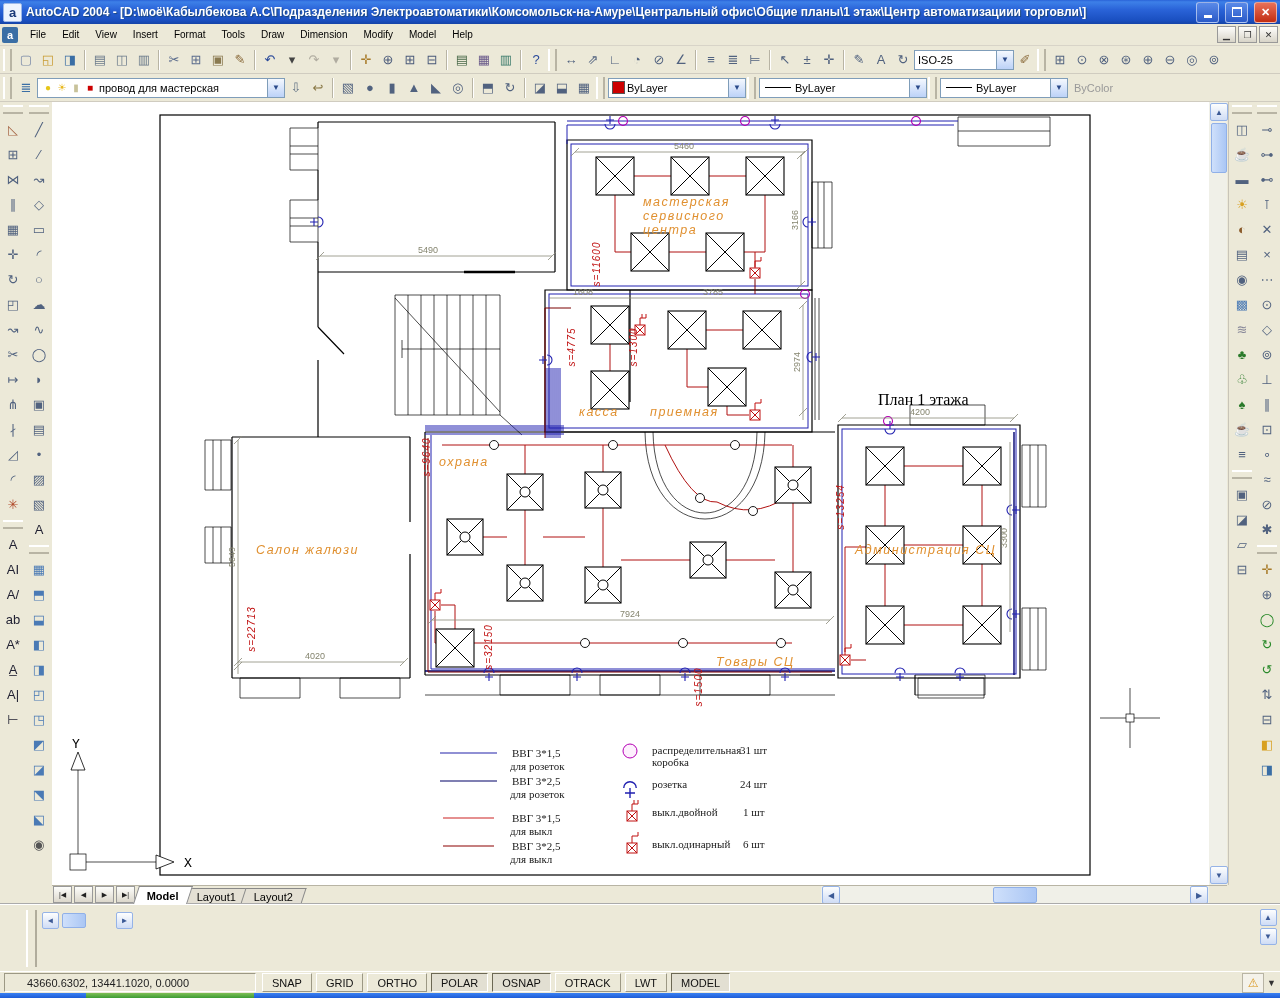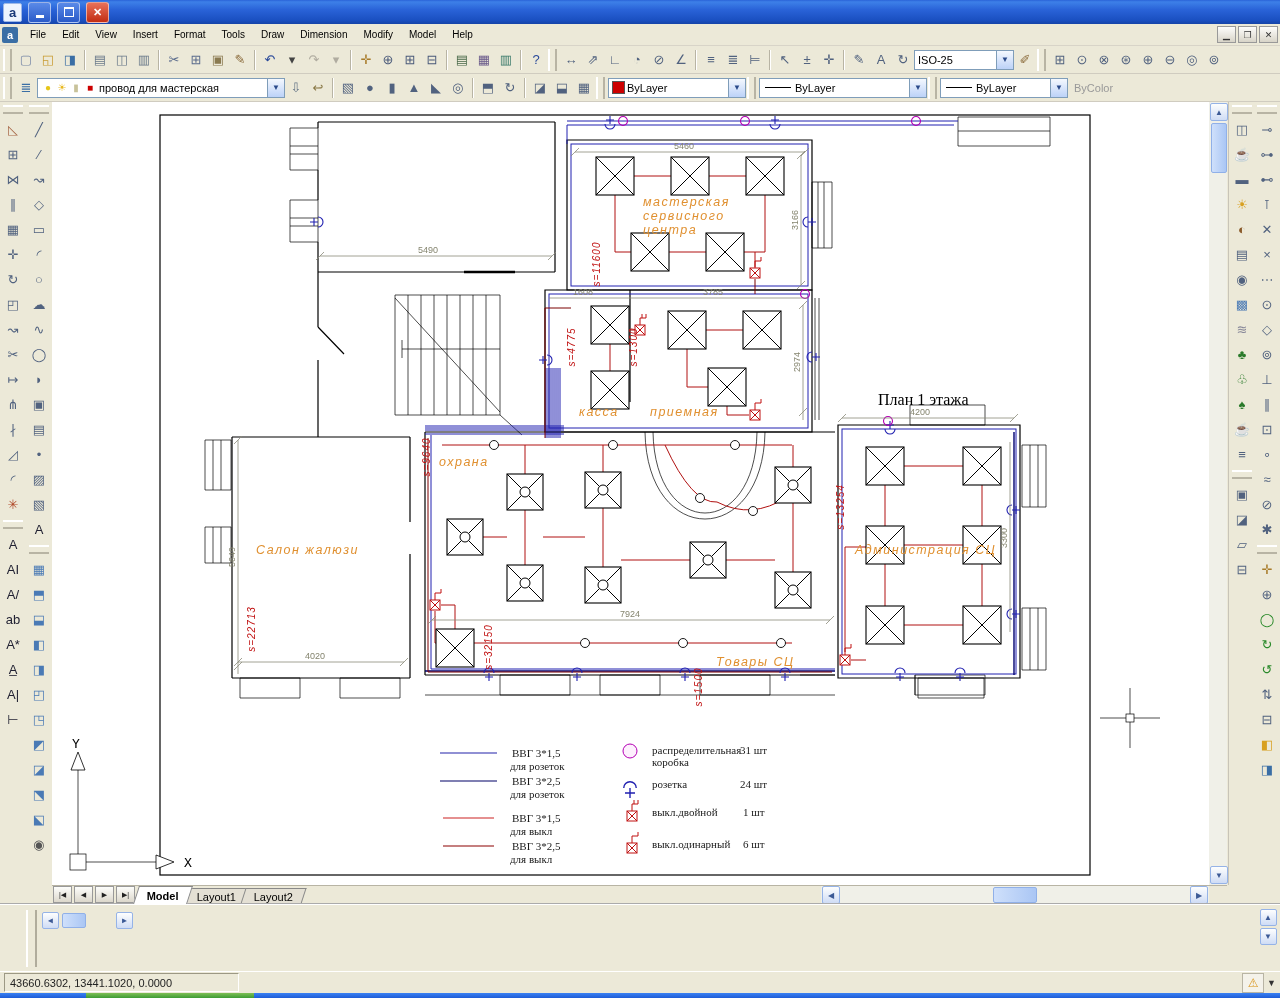--- a/index.html
+++ b/index.html
@@ -70,21 +70,21 @@
   
   #cmdwin{left:0;top:903px;width:1280px;height:68px;background:#ece9d8;border-top:2px groove #fff;box-sizing:border-box;display:flex;padding:3px 2px 2px 2px}
   #cmd-grip{width:7px;border-left:2px solid #fff;border-right:2px solid #b0ac9c;margin:2px 4px 2px 24px}
   #cmd-main{flex:1;display:flex;flex-direction:column;font-family:"DejaVu Sans Mono","Liberation Mono",monospace;font-size:13px}
   #cmd-hist{background:#fff;border:1px solid #808080;border-right:none;height:36px;line-height:16px;padding:1px 4px;white-space:pre;overflow:hidden}
   #cmd-line{background:#fff;border:1px solid #808080;height:18px;line-height:17px;padding:0 4px;margin-top:2px;display:flex}
   #cmd-right{width:20px;display:flex;flex-direction:column;align-items:center}
   #cmd-hsb{display:flex;align-items:center;margin-top:3px}
   
   #statusbar{left:0;top:971px;width:1280px;height:22px;background:#ece9d8;display:flex;align-items:center;padding:1px 4px;box-sizing:border-box;border-top:1px solid #fff}
-  #coords{width:228px;height:17px;border:1px solid;border-color:#9c9884 #fff #fff #9c9884;font-size:11px;display:flex;align-items:center;padding-left:5px;color:#222;background:#ece9d8;margin-right:4px}
+  #coords{width:228px;height:17px;border:1px solid;border-color:#9c9884 #fff #fff #9c9884;font-size:11px;display:flex;align-items:center;padding-left:22px;color:#222;background:#ece9d8;margin-right:4px}
   .stbtn{height:17px;padding:0 9px;font-size:11px;display:flex;align-items:center;margin:0 2px;border:1px solid;border-color:#fff #9c9884 #9c9884 #fff;color:#111}
   .stbtn.pressed{border-color:#6c6854 #fff #fff #6c6854;background:#e2dfd2}
   #statusbar .spacer{flex:1}
   #tray{display:flex;align-items:center;gap:3px}
   #tray .icon{width:20px;height:18px;border:1px solid #b8b4a4;background:#f4f2ea;display:flex;align-items:center;justify-content:center;font-size:12px;color:#d89010}
   #tray .arrow{font-size:9px;color:#333}
   
   #taskbar{left:0;top:993px;width:1280px;height:5px;background:linear-gradient(#3a81f3,#1e5cd6)}
   #taskbar .start{position:absolute;left:86px;top:0;width:168px;height:5px;background:linear-gradient(#7ebf55,#3d9b35)}
   
@@ -101,20 +101,21 @@
   text.dm{fill:#84846e;font:9px "Liberation Sans",sans-serif}
   text.ttl{fill:#000;font:16px "Liberation Serif",serif}
   text.lg{fill:#1a1a1a;font:11px "Liberation Serif",serif}
   text.ucs{fill:#000;font:13px "DejaVu Sans Mono",monospace}
 </style>
 </head>
 <body>
 
 <div id="titlebar" class="abs">
   <div id="app-icon">a</div>
+  <div id="title-text">AutoCAD 2004 - [D:\моё\Кабылбекова А.С\Подразделения Электроавтоматики\Комсомольск-на-Амуре\Центральный офис\Общие планы\1 этаж\Центр автоматизациии торговли\]</div>
   <div class="cap-btn">
       <span class="minbar"></span>
     </div>
   <div class="cap-btn">
       <span class="restsq"></span>
     </div>
   <div class="cap-btn close">✕</div>
 </div>
 
 <div id="menubar" class="abs">
@@ -669,20 +670,30 @@
     </div>
   </div>
   <div id="cmd-right">
     <div class="xpb" style="width:15px;height:15px">▲</div>
     <div class="xpb" style="width:15px;height:15px">▼</div>
   </div>
 </div>
 
 <div id="statusbar" class="abs">
   <div id="coords">43660.6302, 13441.1020, 0.0000</div>
+  <span style="display:flex">
+      <div class="stbtn">SNAP</div>
+      <div class="stbtn">GRID</div>
+      <div class="stbtn">ORTHO</div>
+      <div class="stbtn pressed">POLAR</div>
+      <div class="stbtn pressed">OSNAP</div>
+      <div class="stbtn">OTRACK</div>
+      <div class="stbtn">LWT</div>
+      <div class="stbtn pressed">MODEL</div>
+    </span>
   <span class="spacer"></span>
   <div id="tray">
     <div class="icon">⚠</div>
     <span class="arrow">▼</span>
   </div>
 </div>
 
 <div id="taskbar" class="abs">
   <div class="start"></div>
 </div>

